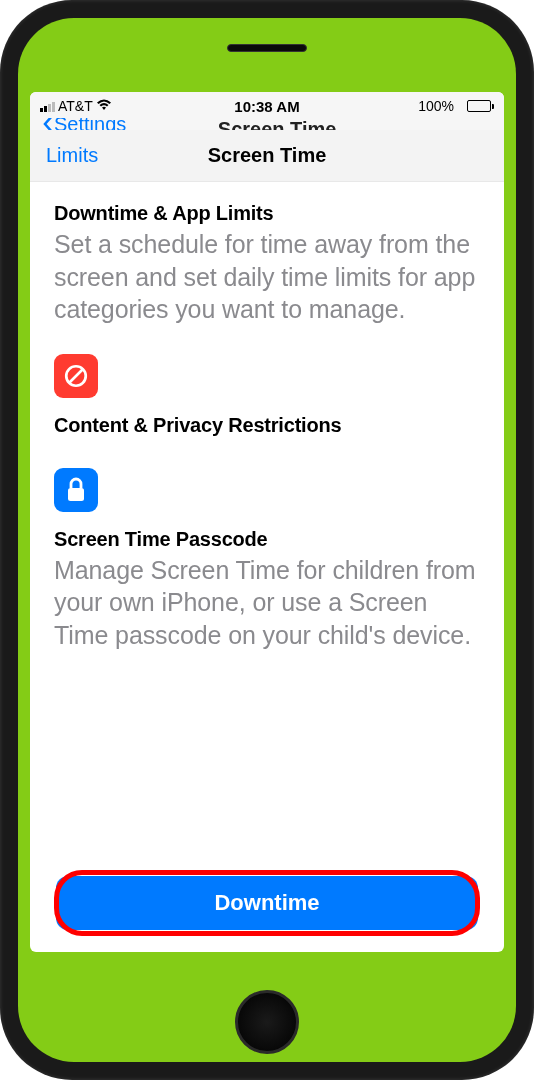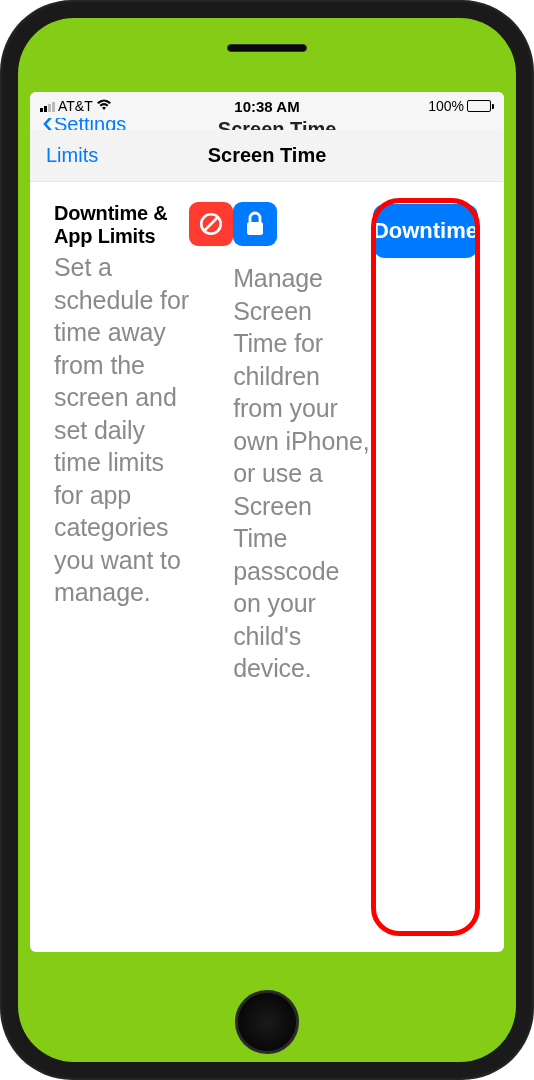--- a/index.html
+++ b/index.html
@@ -84,21 +84,21 @@
     .status-center {
       font-weight: 600;
       font-size: 15px;
       position: absolute;
       left: 50%;
       transform: translateX(-50%);
     }
     .status-right {
       display: flex;
       align-items: center;
-      gap: 3px;
+      gap: 13px;
       font-size: 14px;
       font-weight: 500;
     }
     .signal-bars {
       display: inline-flex;
       align-items: flex-end;
       gap: 1px;
       height: 11px;
     }
     .signal-bars span {
@@ -174,21 +174,21 @@
       left: 50%;
       transform: translateX(-50%);
       font-size: 20px;
       font-weight: 600;
     }
     .content {
       padding: 20px 24px 16px 24px;
       overflow-y: auto;
       height: calc(100% - 26px - 12px - 56px);
       display: flex;
-      flex-direction: row;
+      flex-direction: column;
       justify-content: space-between;
     }
     .section {
       margin-bottom: 28px;
     }
     .icon-box {
       width: 44px;
       height: 44px;
       border-radius: 9px;
       display: flex;
@@ -307,29 +307,31 @@
           <div class="section-desc">Set a schedule for time away from the screen and set daily time limits for app categories you want to manage.</div>
         </div>
 
         <div class="section">
           <div class="icon-box icon-red">
             <svg class="prohibit-svg" viewBox="0 0 24 24">
               <circle cx="12" cy="12" r="9" stroke="#fff" stroke-width="2.5" fill="none"></circle>
               <line x1="6" y1="18" x2="18" y2="6" stroke="#fff" stroke-width="2.5"></line>
             </svg>
           </div>
+          <div class="section-title">Content &amp; Privacy Restrictions</div>
         </div>
 
         <div class="section">
           <div class="icon-box icon-blue">
             <svg class="lock-svg" viewBox="0 0 20 26">
               <rect x="2" y="11" width="16" height="13" rx="2.5" fill="#fff"></rect>
               <path d="M5 11 V7 a5 5 0 0 1 10 0 V11" stroke="#fff" stroke-width="2.8" fill="none"></path>
             </svg>
           </div>
+          <div class="section-title">Screen Time Passcode</div>
           <div class="section-desc">Manage Screen Time for children from your own iPhone, or use a Screen Time passcode on your child's device.</div>
         </div>
 
         <div class="spacer"></div>
 
         <div class="continue-wrap">
           <div class="highlight-ring"></div>
           <button class="continue-btn">Downtime</button>
         </div>
 

